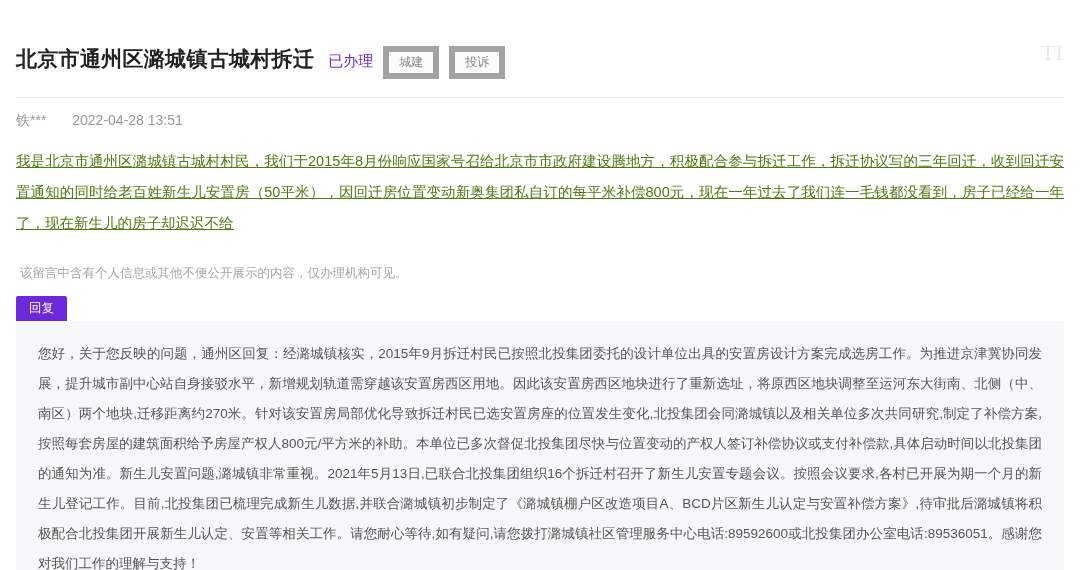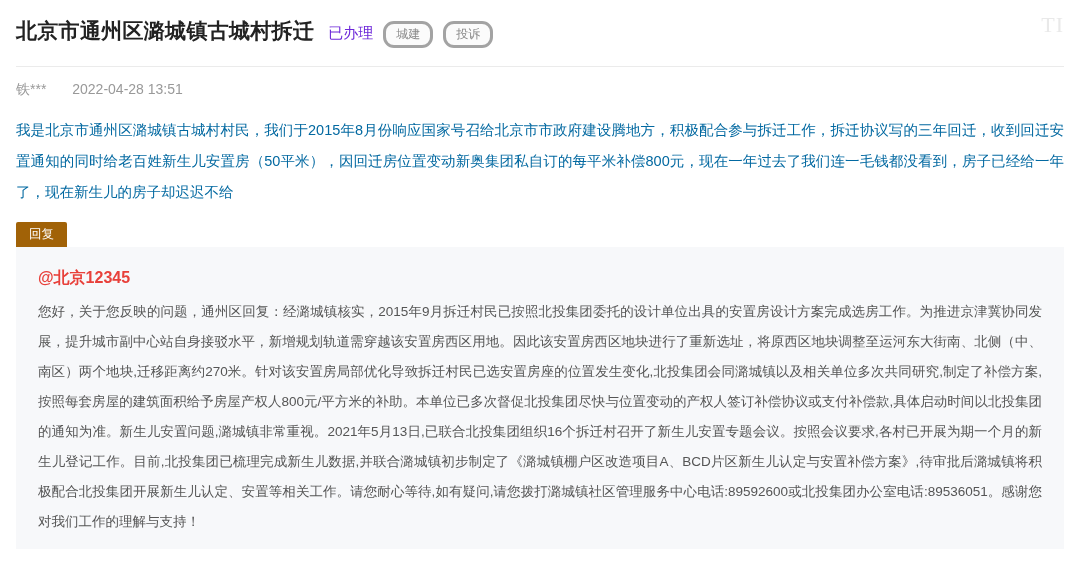--- a/index.html
+++ b/index.html
@@ -13,20 +13,21 @@
     font-family: "Liberation Sans", sans-serif;
     color: #333333;
     overflow: hidden;
   }
   .page {
     position: relative;
     width: 1080px;
     height: 496px;
     box-sizing: border-box;
     padding: 0 16px;
+    margin-top: 28px;
   }
   
   .header {
     display: flex;
     align-items: baseline;
     padding: 16px 0 0 0;
     position: relative;
   }
   .title {
     font-size: 21px;
@@ -39,26 +40,26 @@
     margin-left: 14px;
     font-size: 15px;
     color: #6d28d9;
     line-height: 30px;
     white-space: nowrap;
   }
   .tag {
     display: inline-block;
     margin-left: 10px;
     padding: 2px 10px;
-    border: 3px solid #a3a3a3;
+    border: 6px solid #a3a3a3;
     background: #fbfbfb;
     color: #888888;
     font-size: 12px;
     line-height: 17px;
-    border-radius: 11px;
+    border-radius: 0;
     vertical-align: 3px;
   }
   .watermark {
     position: absolute;
     right: 0px;
     top: 12px;
     font-size: 22px;
     color: #e9e9e9;
     font-family: "Liberation Serif", serif;
     letter-spacing: 1px;
@@ -76,34 +77,35 @@
     color: #999999;
   }
   .meta .author {
     margin-right: 22px;
     color: #999999;
   }
   
   .post-body {
     font-size: 14.5px;
     line-height: 31px;
-    color: #0369a1;
+    color: #4d7c0f;
     padding: 14px 0 0 0;
     text-align: justify;
+    text-decoration: underline;
   }
   .notice {
     font-size: 12.5px;
     color: #a6a6a6;
     padding: 26px 0 0 4px;
   }
   
   .reply-tab {
     display: inline-block;
     margin-top: 14px;
-    background: #a16207;
+    background: #6d28d9;
     color: #ffffff;
     font-size: 12.5px;
     padding: 4px 13px 5px 13px;
     border-radius: 2px 2px 0 0;
     line-height: 16px;
   }
   .reply-box {
     background: #f7f8fa;
     padding: 18px 22px 12px 22px;
     box-sizing: border-box;
@@ -137,22 +139,22 @@
 
   <div class="divider"></div>
 
   <div class="meta">
     <span class="author">铁***</span>
     <span class="date">2022-04-28 13:51</span>
   </div>
 
   <div class="post-body">我是北京市通州区潞城镇古城村村民，我们于2015年8月份响应国家号召给北京市市政府建设腾地方，积极配合参与拆迁工作，拆迁协议写的三年回迁，收到回迁安置通知的同时给老百姓新生儿安置房（50平米），因回迁房位置变动新奥集团私自订的每平米补偿800元，现在一年过去了我们连一毛钱都没看到，房子已经给一年了，现在新生儿的房子却迟迟不给</div>
 
+  <div class="notice">该留言中含有个人信息或其他不便公开展示的内容，仅办理机构可见。</div>
 
   <div class="reply-tab">回复</div>
 
   <div class="reply-box">
-    <div class="reply-org">@北京12345</div>
     <div class="reply-text">您好，关于您反映的问题，通州区回复：经潞城镇核实，2015年9月拆迁村民已按照北投集团委托的设计单位出具的安置房设计方案完成选房工作。为推进京津冀协同发展，提升城市副中心站自身接驳水平，新增规划轨道需穿越该安置房西区用地。因此该安置房西区地块进行了重新选址，将原西区地块调整至运河东大街南、北侧（中、南区）两个地块,迁移距离约270米。针对该安置房局部优化导致拆迁村民已选安置房座的位置发生变化,北投集团会同潞城镇以及相关单位多次共同研究,制定了补偿方案,按照每套房屋的建筑面积给予房屋产权人800元/平方米的补助。本单位已多次督促北投集团尽快与位置变动的产权人签订补偿协议或支付补偿款,具体启动时间以北投集团的通知为准。新生儿安置问题,潞城镇非常重视。2021年5月13日,已联合北投集团组织16个拆迁村召开了新生儿安置专题会议。按照会议要求,各村已开展为期一个月的新生儿登记工作。目前,北投集团已梳理完成新生儿数据,并联合潞城镇初步制定了《潞城镇棚户区改造项目A、BCD片区新生儿认定与安置补偿方案》,待审批后潞城镇将积极配合北投集团开展新生儿认定、安置等相关工作。请您耐心等待,如有疑问,请您拨打潞城镇社区管理服务中心电话:89592600或北投集团办公室电话:89536051。感谢您对我们工作的理解与支持！</div>
 
   </div>
 
 </div>
 
 </body></html>

